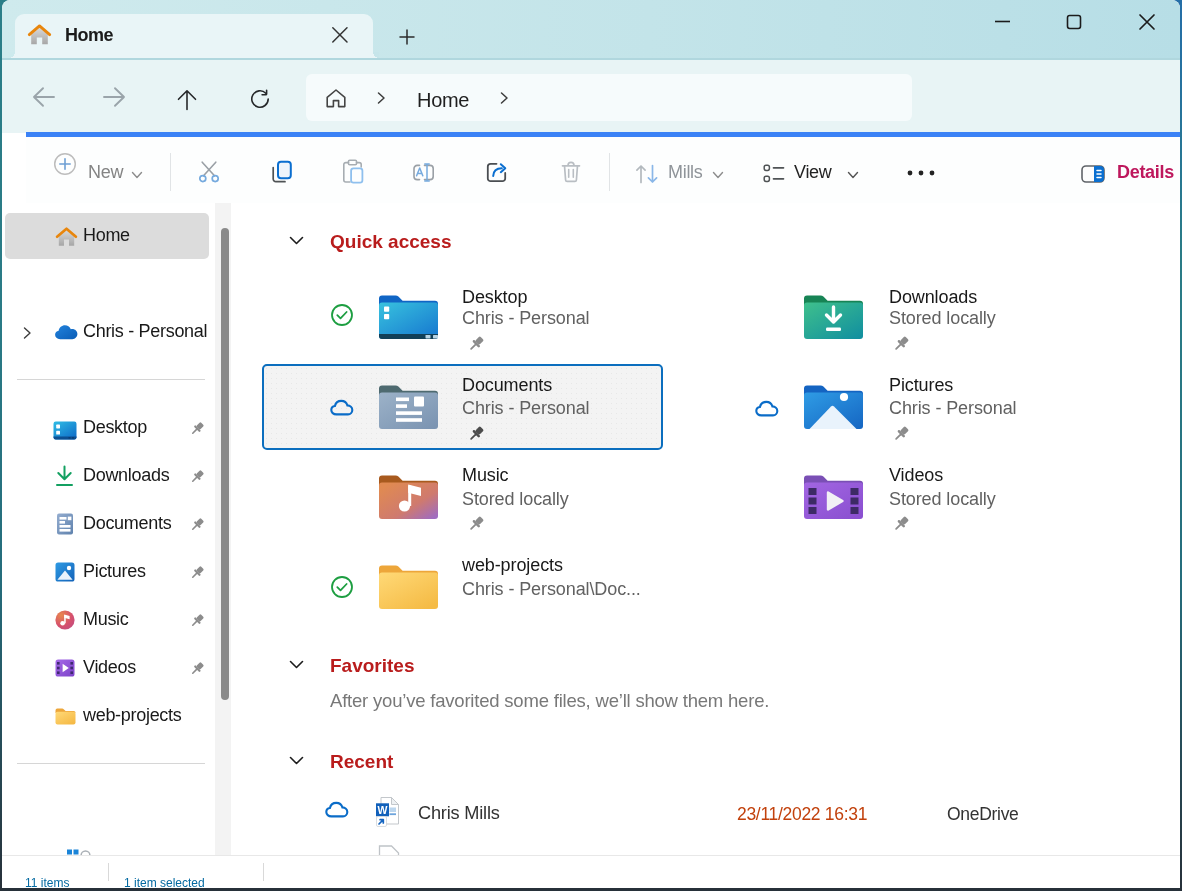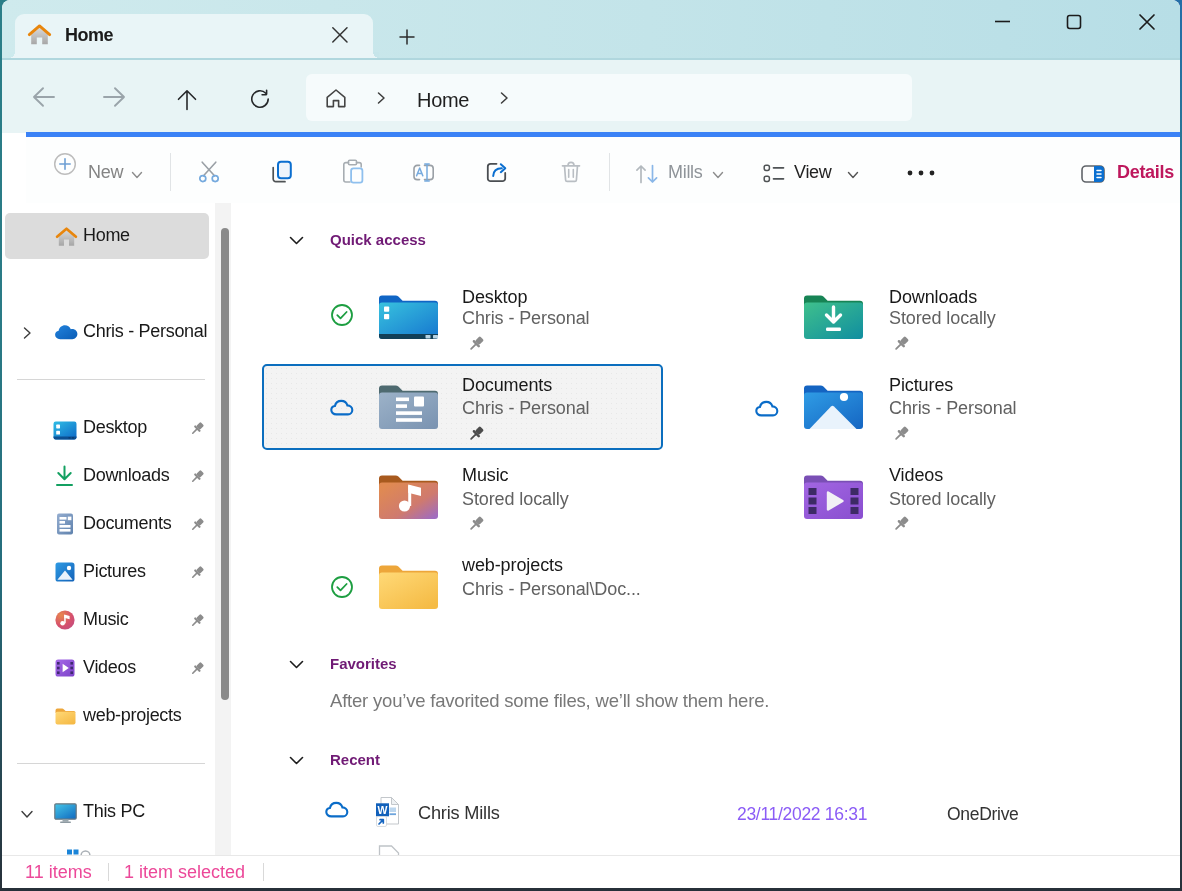--- a/index.html
+++ b/index.html
@@ -37,32 +37,32 @@
 .sidebar { position:absolute; left:0; top:0; width:230px; height:652px; background:#fff; }
 .srow { position:absolute; height:44px; width:210px; left:0; }
 .srow .lbl { position:absolute; left:81px; top:10px; font-size:18px; color:#191919; letter-spacing:-0.3px;}
 .sico { position:absolute; left:52px; top:10px; }
 .pin { position:absolute; }
 .ssep { position:absolute; left:15px; width:188px; height:1px; background:#d6d6d6; }
 .sb-track { position:absolute; left:213px; top:0px; width:16px; height:652px; background:#f3f3f3; }
 .sb-thumb { position:absolute; left:6px; top:25px; width:8px; height:472px; background:#8a8a8a; border-radius:4px;}
 
 .content { position:absolute; left:230px; top:0; right:0; height:652px; }
-.hdr { position:absolute; font-size:15px; font-weight:700; color:#701a75; }
+.hdr { position:absolute; font-size:19px; font-weight:700; color:#b91c1c; }
 .chev { position:absolute; }
 .tile-title { position:absolute; font-size:18px; color:#191919; white-space:nowrap; letter-spacing:-0.1px;}
 .tile-sub { position:absolute; font-size:18px; color:#616161; white-space:nowrap; letter-spacing:-0.1px;}
 .selrect { position:absolute; left:30px; top:161px; width:401px; height:86px;
   border:2px solid #0b6ebe; border-radius:5px;
   background-color:#f3f3f3;
   background-image:radial-gradient(#e7e7e7 0.75px, transparent 0.95px);
   background-size:5px 5px; }
 
 .statusbar { position:absolute; left:0; top:855px; width:100%; height:33px; background:#fff; border-top:1px solid #e8e8e8;}
-.statustxt { position:absolute; top:6px; font-size:18px; color:#ec4899; }
+.statustxt { position:absolute; top:20px; font-size:12px; color:#0369a1; }
 .sdiv { position:absolute; top:7px; width:1px; height:18px; background:#d9d9d9; }
 svg { display:block; }
 </style>
 </head>
 <body>
 <div class="window win-top">
 
   <div class="tabbar">
     <div class="tab">
       <svg class="abs" style="left:11px; top:8px;" width="27" height="27" viewBox="0 0 26 26">
@@ -377,37 +377,20 @@
                 <stop offset="1" stop-color="#f5b945"></stop>
               </linearGradient>
             </defs>
           <path d="M1.5 8 V5.4 Q1.5 3.6 3.3 3.6 H8.2 Q9.1 3.6 9.7 4.2 L11.6 6 H19.7 Q21.5 6 21.5 7.8 V8 Z" fill="#eda63a"></path>
           <rect x="1.5" y="6.8" width="20" height="12.7" rx="2" fill="url(#fold)"></rect>
         </svg>
         <div class="lbl">web-projects</div>
       </div>
       <div class="ssep" style="top:560px;"></div>
 
-      <div class="srow" style="top:588px;">
-        <svg class="abs" style="left:18px; top:16px;" width="14" height="14" viewBox="0 0 14 14">
-          <path d="M2 4.5 L7 10 L12 4.5" fill="none" stroke="#3c3c3c" stroke-width="1.4" stroke-linecap="round" stroke-linejoin="round"></path>
-        </svg>
-        <svg class="sico" style="top:12px;" width="23" height="20" viewBox="0 0 23 20">
-          <defs>
-              <linearGradient id="pc" x1="0" y1="0" x2="0.8" y2="1">
-            <stop offset="0" stop-color="#45c6e8"></stop>
-                <stop offset="1" stop-color="#1470c2"></stop>
-              </linearGradient>
-            </defs>
-          <rect x="0.8" y="0.8" width="21.4" height="15.4" rx="1.2" fill="url(#pc)" stroke="#6b7880" stroke-width="1.2"></rect>
-          <rect x="8.5" y="16.5" width="6" height="2.2" fill="#9aa7ad"></rect>
-          <rect x="6" y="18.4" width="11" height="1.6" rx="0.8" fill="#8d9aa1"></rect>
-        </svg>
-        <div class="lbl">This PC</div>
-      </div>
 
       <div class="abs" style="left:64px; top:644px; width:40px; height:8px; overflow:hidden;">
         <svg width="40" height="20" viewBox="0 0 40 20">
           <rect x="1" y="2.5" width="5" height="5" fill="#1a84d8"></rect>
           <rect x="7.5" y="2.5" width="5" height="5" fill="#1a84d8"></rect>
           <circle cx="19.5" cy="8.5" r="4.4" fill="none" stroke="#aab0b6" stroke-width="1.5"></circle>
         </svg>
       </div>
       <div class="sb-track">
           <div class="sb-thumb"></div>
@@ -614,21 +597,21 @@
         <path d="M6 1.5 H16.5 L23.5 8.5 V28 H6 Z" fill="#fff" stroke="#c3c7cb" stroke-width="1"></path>
         <path d="M16.5 1.5 L23.5 8.5 H16.5 Z" fill="#eef1f3" stroke="#c3c7cb" stroke-width="1"></path>
         <rect x="14.5" y="11.5" width="6.5" height="4.5" fill="#bcd6ee"></rect>
         <rect x="14.5" y="17.3" width="6.5" height="1.8" fill="#6da4dc"></rect>
         <rect x="1" y="7.3" width="13" height="13" fill="#1160ba"></rect>
         <text x="7.5" y="17.5" font-family="Liberation Sans" font-size="10.5" font-weight="bold" fill="#fff" text-anchor="middle">W</text>
         <rect x="1.5" y="20.5" width="10" height="10" rx="1.5" fill="#fff" stroke="#d0d4d8" stroke-width="0.8"></rect>
         <path d="M4 28 L8.3 23.7 M8.3 23.7 H5.1 M8.3 23.7 V26.9" stroke="#1565c0" stroke-width="1.7" stroke-linecap="round"></path>
       </svg>
       <div class="abs" style="left:186px; top:600px; font-size:18.2px; color:#333; letter-spacing:-0.2px;">Chris Mills</div>
-      <div class="abs" style="left:505px; top:601px; font-size:17.5px; color:#8b5cf6; letter-spacing:-0.3px;">23/11/2022 16:31</div>
+      <div class="abs" style="left:505px; top:601px; font-size:17.5px; color:#c2410c; letter-spacing:-0.3px;">23/11/2022 16:31</div>
       <div class="abs" style="left:715px; top:601px; font-size:17.5px; color:#333; letter-spacing:-0.3px;">OneDrive</div>
 
       <div class="abs" style="left:145px; top:641px; width:26px; height:11px; overflow:hidden;">
         <svg width="24" height="20" viewBox="0 0 24 20">
           <path d="M2.5 2 H14.5 L21.5 9 V19 H2.5 Z" fill="#fff" stroke="#bfc3c7" stroke-width="1.3"></path>
         </svg>
       </div>
     </div>
   </div>
 

